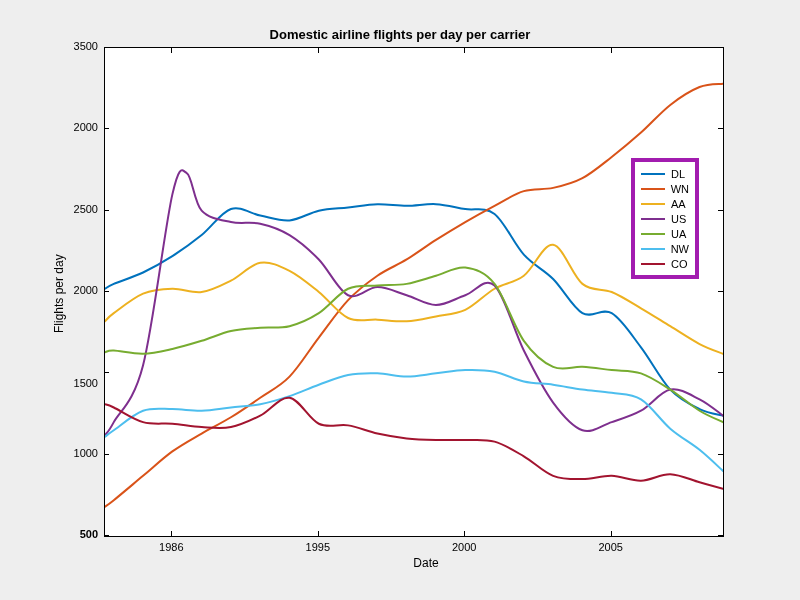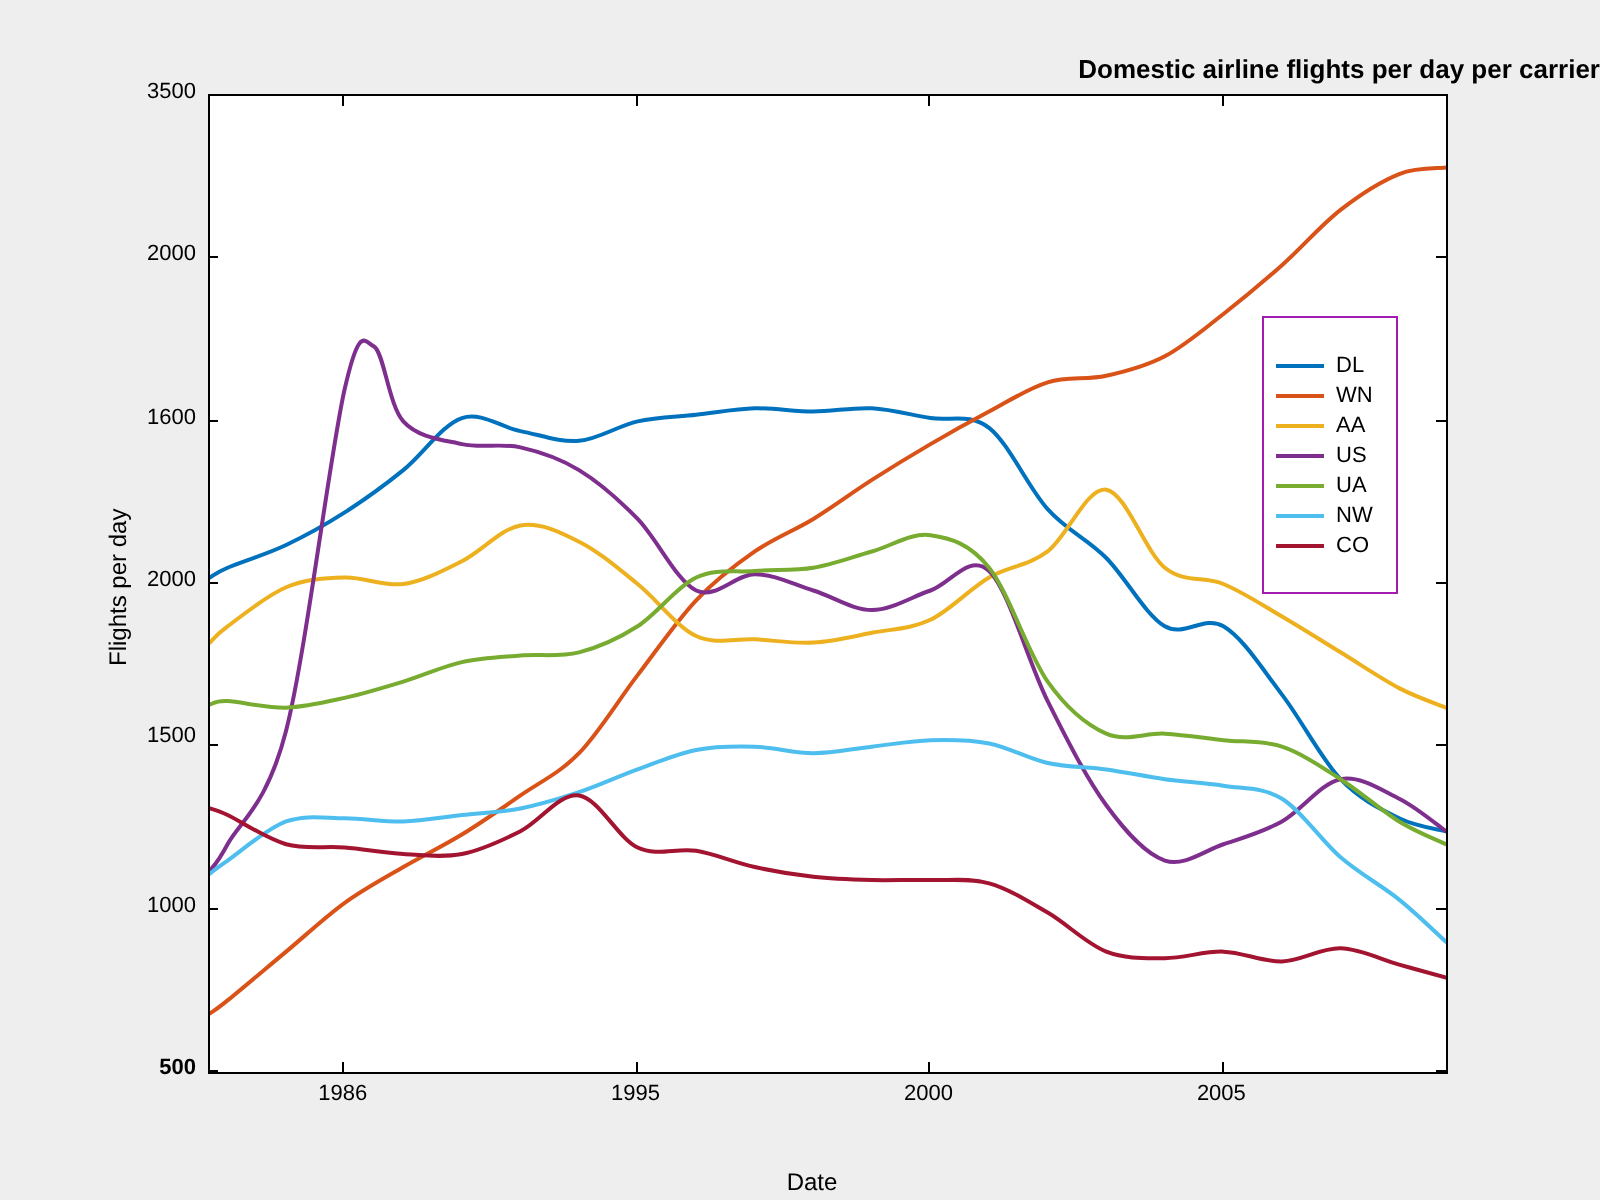--- a/index.html
+++ b/index.html
@@ -48,23 +48,23 @@
   .tick {
     position: absolute;
     font-size: 11px;
     color: #000;
   }
   .ytick { text-align: right; width: 40px; }
   .xtick { text-align: center; width: 40px; }
   .legend {
     position: absolute;
     background: #fff;
-    border: 1px solid #a21caf;
+    border: 4px solid #a21caf;
     font-size: 11px;
-    padding: 16px 6px;
+    padding: 4px 6px;
     box-sizing: border-box;
   }
   .legend-row {
     display: flex;
     align-items: center;
     height: 15px;
   }
   .legend-swatch {
     width: 24px;
     height: 0;
@@ -86,40 +86,40 @@
       <path d="M 0 240.74666666666664 C 1.4644549763031016 239.9333333333333, 2.4407582938377628 238.57777777777775, 8.78672985781861 235.86666666666665 C 15.132701421799457 233.15555555555554, 28.312796208529598 229.08888888888885, 38.075829383885086 224.47999999999996 C 47.838862559240575 219.87111111111108, 57.60189573459607 214.44888888888886, 67.36492890995156 208.2133333333333 C 77.12796208530705 201.97777777777776, 86.89099526066255 194.92888888888888, 96.65402843601804 187.06666666666666 C 106.41706161137353 179.20444444444445, 116.18009478672903 164.2933333333333, 125.94312796208452 161.03999999999996 C 135.70616113744 157.78666666666663, 145.4691943127955 165.6488888888889, 155.232227488151 167.54666666666668 C 164.9952606635065 169.44444444444446, 174.758293838862 173.24, 184.5213270142175 172.42666666666668 C 194.284360189573 171.61333333333334, 204.04739336492847 164.83555555555557, 213.81042654028397 162.66666666666669 C 223.57345971563947 160.4977777777778, 233.33649289099498 160.4977777777778, 243.09952606635045 159.41333333333336 C 252.86255924170592 158.3288888888889, 262.6255924170614 156.43111111111108, 272.3886255924169 156.15999999999997 C 282.15165876777235 155.88888888888886, 291.9146919431279 157.7866666666667, 301.67772511848335 157.7866666666667 C 311.4407582938388 157.7866666666667, 321.2037914691944 155.61777777777775, 330.9668246445499 156.15999999999997 C 340.72985781990536 156.7022222222222, 350.49289099526084 159.4133333333333, 360.2559241706163 161.03999999999996 C 370.0189573459718 162.66666666666663, 379.7819905213273 158.32888888888886, 389.5450236966828 165.91999999999996 C 399.30805687203826 173.51111111111106, 409.0710900473938 195.74222222222218, 418.83412322274927 206.58666666666664 C 428.59715639810474 217.4311111111111, 438.3601895734603 221.2266666666667, 448.12322274881575 230.98666666666668 C 457.8862559241712 240.74666666666667, 467.6492890995268 259.4533333333333, 477.4123222748823 265.14666666666665 C 487.17535545023776 270.84, 496.93838862559323 259.4533333333333, 506.7014218009487 265.14666666666665 C 516.4644549763042 270.84, 526.2274881516597 286.56444444444446, 535.9905213270152 299.3066666666667 C 545.7535545023708 312.0488888888889, 555.5165876777262 331.2977777777778, 565.2796208530817 341.6 C 575.0426540284373 351.90222222222224, 585.7819905213283 356.78222222222223, 594.5687203791481 361.12 C 603.3554502369678 365.4577777777778, 614.094786729858 366.5422222222222, 618 367.62666666666667" fill="none" stroke="#0072BD" stroke-width="2" stroke-linejoin="round" stroke-linecap="round"></path>
       <path d="M 0 458.72 C 1.4644549763031016 457.6355555555556, 2.4407582938377628 457.3644444444444, 8.78672985781861 452.2133333333333 C 15.132701421799457 447.0622222222222, 28.312796208529598 435.94666666666666, 38.075829383885086 427.81333333333333 C 47.838862559240575 419.68, 57.60189573459607 410.4622222222222, 67.36492890995156 403.4133333333333 C 77.12796208530705 396.3644444444444, 86.89099526066255 391.2133333333333, 96.65402843601804 385.52 C 106.41706161137353 379.82666666666665, 116.18009478672903 375.21777777777777, 125.94312796208452 369.25333333333333 C 135.70616113744 363.2888888888889, 145.4691943127955 356.5111111111111, 155.232227488151 349.73333333333335 C 164.9952606635065 342.9555555555556, 174.758293838862 338.6177777777778, 184.5213270142175 328.5866666666667 C 194.284360189573 318.5555555555556, 204.04739336492847 302.28888888888883, 213.81042654028397 289.5466666666666 C 223.57345971563947 276.8044444444444, 233.33649289099498 262.43555555555554, 243.09952606635045 252.13333333333333 C 252.86255924170592 241.8311111111111, 262.6255924170614 234.51111111111112, 272.3886255924169 227.73333333333335 C 282.15165876777235 220.95555555555558, 291.9146919431279 217.43111111111114, 301.67772511848335 211.4666666666667 C 311.4407582938388 205.50222222222226, 321.2037914691944 198.1822222222222, 330.9668246445499 191.94666666666666 C 340.72985781990536 185.7111111111111, 350.49289099526084 179.74666666666667, 360.2559241706163 174.05333333333334 C 370.0189573459718 168.36, 379.7819905213273 162.9377777777778, 389.5450236966828 157.7866666666667 C 399.30805687203826 152.63555555555558, 409.0710900473938 146.12888888888887, 418.83412322274927 143.14666666666665 C 428.59715639810474 140.16444444444443, 438.3601895734603 142.0622222222222, 448.12322274881575 139.89333333333332 C 457.8862559241712 137.72444444444443, 467.6492890995268 135.2844444444445, 477.4123222748823 130.13333333333338 C 487.17535545023776 124.98222222222228, 496.93838862559323 116.5777777777778, 506.7014218009487 108.98666666666668 C 516.4644549763042 101.39555555555556, 526.2274881516597 93.2622222222222, 535.9905213270152 84.58666666666664 C 545.7535545023708 75.91111111111108, 555.5165876777262 64.52444444444446, 565.2796208530817 56.93333333333334 C 575.0426540284373 49.342222222222226, 585.7819905213283 42.564444444444405, 594.5687203791481 39.039999999999964 C 603.3554502369678 35.51555555555552, 614.094786729858 36.328888888888905, 618 35.78666666666669" fill="none" stroke="#D95319" stroke-width="2" stroke-linejoin="round" stroke-linecap="round"></path>
       <path d="M 0 273.28 C 1.4644549763031016 271.9244444444444, 2.4407582938377628 269.75555555555553, 8.78672985781861 265.14666666666665 C 15.132701421799457 260.53777777777776, 28.312796208529598 249.69333333333333, 38.075829383885086 245.62666666666667 C 47.838862559240575 241.56, 57.60189573459607 241.01777777777775, 67.36492890995156 240.74666666666664 C 77.12796208530705 240.47555555555553, 86.89099526066255 245.35555555555555, 96.65402843601804 244 C 106.41706161137353 242.64444444444445, 116.18009478672903 237.49333333333334, 125.94312796208452 232.61333333333334 C 135.70616113744 227.73333333333335, 145.4691943127955 216.34666666666664, 155.232227488151 214.71999999999997 C 164.9952606635065 213.0933333333333, 174.758293838862 217.97333333333336, 184.5213270142175 222.85333333333335 C 194.284360189573 227.73333333333335, 204.04739336492847 236.13777777777779, 213.81042654028397 244 C 223.57345971563947 251.86222222222221, 233.33649289099498 265.41777777777776, 243.09952606635045 270.02666666666664 C 252.86255924170592 274.6355555555555, 262.6255924170614 271.1111111111111, 272.3886255924169 271.6533333333333 C 282.15165876777235 272.19555555555553, 291.9146919431279 273.8222222222222, 301.67772511848335 273.28 C 311.4407582938388 272.73777777777775, 321.2037914691944 270.29777777777775, 330.9668246445499 268.4 C 340.72985781990536 266.5022222222222, 350.49289099526084 266.5022222222222, 360.2559241706163 261.8933333333333 C 370.0189573459718 257.28444444444443, 379.7819905213273 246.43999999999997, 389.5450236966828 240.74666666666664 C 399.30805687203826 235.0533333333333, 409.0710900473938 235.05333333333334, 418.83412322274927 227.73333333333335 C 428.59715639810474 220.41333333333336, 438.3601895734603 195.4711111111111, 448.12322274881575 196.82666666666665 C 457.8862559241712 198.1822222222222, 467.6492890995268 228.00444444444443, 477.4123222748823 235.86666666666665 C 487.17535545023776 243.72888888888886, 496.93838862559323 239.93333333333334, 506.7014218009487 244 C 516.4644549763042 248.06666666666666, 526.2274881516597 254.57333333333332, 535.9905213270152 260.26666666666665 C 545.7535545023708 265.96, 555.5165876777262 272.19555555555553, 565.2796208530817 278.15999999999997 C 575.0426540284373 284.1244444444444, 585.7819905213283 291.44444444444446, 594.5687203791481 296.05333333333334 C 603.3554502369678 300.6622222222222, 614.094786729858 304.18666666666667, 618 305.81333333333333" fill="none" stroke="#EDB120" stroke-width="2" stroke-linejoin="round" stroke-linecap="round"></path>
       <path d="M 0 387.14666666666665 C 1.4644549763031016 384.97777777777776, 2.4407582938377628 385.7911111111111, 8.78672985781861 374.1333333333333 C 15.132701421799457 362.47555555555556, 28.312796208529598 355.15555555555557, 38.075829383885086 317.20000000000005 C 47.838862559240575 279.2444444444445, 60.04265402843494 178.39111111111114, 67.36492890995156 146.40000000000003 C 74.68720379146818 114.40888888888891, 77.12796208530706 122.54222222222222, 82.00947867298481 125.25333333333333 C 86.89099526066256 127.96444444444444, 89.33175355450142 154.53333333333336, 96.65402843601804 162.66666666666669 C 103.97630331753466 170.8, 116.18009478672903 171.88444444444445, 125.94312796208452 174.05333333333334 C 135.70616113744 176.22222222222223, 145.4691943127955 173.51111111111112, 155.232227488151 175.68 C 164.9952606635065 177.8488888888889, 174.758293838862 181.10222222222222, 184.5213270142175 187.06666666666666 C 194.284360189573 193.0311111111111, 204.04739336492847 201.4355555555556, 213.81042654028397 211.4666666666667 C 223.57345971563947 221.4977777777778, 233.33649289099498 242.64444444444445, 243.09952606635045 247.25333333333333 C 252.86255924170592 251.86222222222221, 262.6255924170614 239.12, 272.3886255924169 239.12 C 282.15165876777235 239.12, 291.9146919431279 244.2711111111111, 301.67772511848335 247.25333333333333 C 311.4407582938388 250.23555555555555, 321.2037914691944 257.0133333333333, 330.9668246445499 257.0133333333333 C 340.72985781990536 257.0133333333333, 350.49289099526084 250.50666666666666, 360.2559241706163 247.25333333333333 C 370.0189573459718 244, 379.7819905213273 228.27555555555557, 389.5450236966828 237.49333333333334 C 399.30805687203826 246.7111111111111, 409.0710900473938 283.04, 418.83412322274927 302.56 C 428.59715639810474 322.08, 438.3601895734603 341.3288888888889, 448.12322274881575 354.61333333333334 C 457.8862559241712 367.8977777777778, 467.6492890995268 379.0133333333333, 477.4123222748823 382.26666666666665 C 487.17535545023776 385.52, 496.93838862559323 377.38666666666666, 506.7014218009487 374.1333333333333 C 516.4644549763042 370.88, 526.2274881516597 368.1688888888889, 535.9905213270152 362.74666666666667 C 545.7535545023708 357.32444444444445, 555.5165876777262 343.4977777777778, 565.2796208530817 341.6 C 575.0426540284373 339.70222222222225, 585.7819905213283 347.02222222222224, 594.5687203791481 351.36 C 603.3554502369678 355.6977777777778, 614.094786729858 364.91555555555556, 618 367.62666666666667" fill="none" stroke="#7E2F8E" stroke-width="2" stroke-linejoin="round" stroke-linecap="round"></path>
       <path d="M 0 304.18666666666667 C 1.4644549763031016 303.91555555555556, 2.4407582938377628 302.2888888888889, 8.78672985781861 302.56 C 15.132701421799457 302.8311111111111, 28.312796208529598 306.08444444444444, 38.075829383885086 305.81333333333333 C 47.838862559240575 305.5422222222222, 57.60189573459607 303.10222222222217, 67.36492890995156 300.9333333333333 C 77.12796208530705 298.7644444444444, 86.89099526066255 295.7822222222222, 96.65402843601804 292.79999999999995 C 106.41706161137353 289.81777777777774, 116.18009478672903 285.2088888888889, 125.94312796208452 283.04 C 135.70616113744 280.87111111111113, 145.4691943127955 280.59999999999997, 155.232227488151 279.78666666666663 C 164.9952606635065 278.9733333333333, 174.758293838862 280.59999999999997, 184.5213270142175 278.15999999999997 C 194.284360189573 275.71999999999997, 204.04739336492847 271.3822222222222, 213.81042654028397 265.14666666666665 C 223.57345971563947 258.9111111111111, 233.33649289099498 245.35555555555553, 243.09952606635045 240.74666666666664 C 252.86255924170592 236.13777777777776, 262.6255924170614 238.30666666666667, 272.3886255924169 237.49333333333334 C 282.15165876777235 236.68, 291.9146919431279 237.4933333333333, 301.67772511848335 235.86666666666665 C 311.4407582938388 234.23999999999998, 321.2037914691944 230.44444444444446, 330.9668246445499 227.73333333333335 C 340.72985781990536 225.02222222222224, 350.49289099526084 218.2444444444444, 360.2559241706163 219.59999999999997 C 370.0189573459718 220.95555555555552, 379.7819905213273 223.66666666666666, 389.5450236966828 235.86666666666665 C 399.30805687203826 248.06666666666663, 409.0710900473938 278.9733333333333, 418.83412322274927 292.79999999999995 C 428.59715639810474 306.6266666666666, 438.3601895734603 314.4888888888889, 448.12322274881575 318.82666666666665 C 457.8862559241712 323.1644444444444, 467.6492890995268 318.28444444444443, 477.4123222748823 318.82666666666665 C 487.17535545023776 319.3688888888889, 496.93838862559323 320.99555555555554, 506.7014218009487 322.08 C 516.4644549763042 323.1644444444444, 526.2274881516597 322.08000000000004, 535.9905213270152 325.33333333333337 C 545.7535545023708 328.5866666666667, 555.5165876777262 335.3644444444445, 565.2796208530817 341.6 C 575.0426540284373 347.8355555555556, 585.7819905213283 357.32444444444445, 594.5687203791481 362.74666666666667 C 603.3554502369678 368.1688888888889, 614.094786729858 372.23555555555555, 618 374.1333333333333" fill="none" stroke="#77AC30" stroke-width="2" stroke-linejoin="round" stroke-linecap="round"></path>
       <path d="M 0 388.7733333333333 C 1.4644549763031016 387.68888888888887, 2.4407582938377628 386.6044444444444, 8.78672985781861 382.26666666666665 C 15.132701421799457 377.9288888888889, 28.312796208529598 366.2711111111111, 38.075829383885086 362.74666666666667 C 47.838862559240575 359.22222222222223, 57.60189573459607 361.12, 67.36492890995156 361.12 C 77.12796208530705 361.12, 86.89099526066255 363.0177777777778, 96.65402843601804 362.74666666666667 C 106.41706161137353 362.47555555555556, 116.18009478672903 360.5777777777778, 125.94312796208452 359.49333333333334 C 135.70616113744 358.4088888888889, 145.4691943127955 358.1377777777778, 155.232227488151 356.24 C 164.9952606635065 354.34222222222223, 174.758293838862 351.36, 184.5213270142175 348.1066666666667 C 194.284360189573 344.85333333333335, 204.04739336492847 340.24444444444447, 213.81042654028397 336.72 C 223.57345971563947 333.1955555555556, 233.33649289099498 328.85777777777776, 243.09952606635045 326.96 C 252.86255924170592 325.0622222222222, 262.6255924170614 325.06222222222226, 272.3886255924169 325.33333333333337 C 282.15165876777235 325.6044444444445, 291.9146919431279 328.5866666666667, 301.67772511848335 328.5866666666667 C 311.4407582938388 328.5866666666667, 321.2037914691944 326.4177777777778, 330.9668246445499 325.33333333333337 C 340.72985781990536 324.2488888888889, 350.49289099526084 322.3511111111111, 360.2559241706163 322.08 C 370.0189573459718 321.8088888888889, 379.7819905213273 321.80888888888893, 389.5450236966828 323.7066666666667 C 399.30805687203826 325.6044444444445, 409.0710900473938 331.2977777777778, 418.83412322274927 333.4666666666667 C 428.59715639810474 335.6355555555556, 438.3601895734603 335.3644444444445, 448.12322274881575 336.72 C 457.8862559241712 338.0755555555556, 467.6492890995268 340.24444444444447, 477.4123222748823 341.6 C 487.17535545023776 342.9555555555556, 496.93838862559323 343.2266666666667, 506.7014218009487 344.85333333333335 C 516.4644549763042 346.48, 526.2274881516597 345.3955555555556, 535.9905213270152 351.36 C 545.7535545023708 357.32444444444445, 555.5165876777262 372.23555555555555, 565.2796208530817 380.64 C 575.0426540284373 389.0444444444444, 585.7819905213283 394.73777777777775, 594.5687203791481 401.78666666666663 C 603.3554502369678 408.8355555555555, 614.094786729858 419.4088888888889, 618 422.93333333333334" fill="none" stroke="#4DBEEE" stroke-width="2" stroke-linejoin="round" stroke-linecap="round"></path>
       <path d="M 0 356.24 C 1.4644549763031016 356.78222222222223, 2.4407582938377628 356.5111111111111, 8.78672985781861 359.49333333333334 C 15.132701421799457 362.47555555555556, 28.312796208529598 371.4222222222222, 38.075829383885086 374.1333333333333 C 47.838862559240575 376.84444444444443, 57.60189573459607 374.94666666666666, 67.36492890995156 375.76 C 77.12796208530705 376.5733333333333, 86.89099526066255 378.4711111111111, 96.65402843601804 379.0133333333333 C 106.41706161137353 379.55555555555554, 116.18009478672903 380.9111111111111, 125.94312796208452 379.0133333333333 C 135.70616113744 377.11555555555555, 145.4691943127955 372.50666666666666, 155.232227488151 367.62666666666667 C 164.9952606635065 362.74666666666667, 174.758293838862 348.3777777777778, 184.5213270142175 349.73333333333335 C 194.284360189573 351.0888888888889, 204.04739336492847 371.1511111111111, 213.81042654028397 375.76 C 223.57345971563947 380.3688888888889, 233.33649289099498 375.76, 243.09952606635045 377.38666666666666 C 252.86255924170592 379.0133333333333, 262.6255924170614 383.3511111111111, 272.3886255924169 385.52 C 282.15165876777235 387.68888888888887, 291.9146919431279 389.31555555555553, 301.67772511848335 390.4 C 311.4407582938388 391.4844444444444, 321.2037914691944 391.75555555555553, 330.9668246445499 392.02666666666664 C 340.72985781990536 392.29777777777775, 350.49289099526084 391.75555555555553, 360.2559241706163 392.02666666666664 C 370.0189573459718 392.29777777777775, 379.7819905213273 390.9422222222222, 389.5450236966828 393.6533333333333 C 399.30805687203826 396.3644444444444, 409.0710900473938 402.6, 418.83412322274927 408.29333333333335 C 428.59715639810474 413.9866666666667, 438.3601895734603 424.0177777777778, 448.12322274881575 427.81333333333333 C 457.8862559241712 431.6088888888889, 467.6492890995268 431.06666666666666, 477.4123222748823 431.06666666666666 C 487.17535545023776 431.06666666666666, 496.93838862559323 427.5422222222222, 506.7014218009487 427.81333333333333 C 516.4644549763042 428.08444444444444, 526.2274881516597 432.96444444444444, 535.9905213270152 432.6933333333333 C 545.7535545023708 432.4222222222222, 555.5165876777262 425.91555555555556, 565.2796208530817 426.18666666666667 C 575.0426540284373 426.4577777777778, 585.7819905213283 431.88, 594.5687203791481 434.32 C 603.3554502369678 436.76, 614.094786729858 439.7422222222222, 618 440.82666666666665" fill="none" stroke="#A2142F" stroke-width="2" stroke-linejoin="round" stroke-linecap="round"></path>
     </svg>
 </div>
 
-<div class="title" style="top:27px;text-align:right;">Domestic airline flights per day per carrier</div>
+<div class="title" style="top:27px;">Domestic airline flights per day per carrier</div>
 
 <div class="ylabel" style="left:52px; top:333px;">Flights per day</div>
 
-<div class="xlabel" style="left:96px; top:556px; width:620px;margin-top:28px;">Date</div>
+<div class="xlabel" style="left:116px; top:556px; width:620px;">Date</div>
 
 <div id="yticks">
     <div class="tick ytick" style="left: 58px; top: 528px; font-weight: bold;">500</div>
     <div class="tickmark" style="left: 104px; top: 535px; width: 5px; height: 1px;"></div>
     <div class="tickmark" style="left: 718px; top: 535px; width: 5px; height: 1px;"></div>
     <div class="tick ytick" style="left: 58px; top: 446.667px;">1000</div>
     <div class="tickmark" style="left: 104px; top: 453.667px; width: 5px; height: 1px;"></div>
     <div class="tickmark" style="left: 718px; top: 453.667px; width: 5px; height: 1px;"></div>
-    <div class="tick ytick" style="left: 58px; top: 362px;">1500</div>
+    <div class="tick ytick" style="left: 58px; top: 377px;">1500</div>
     <div class="tickmark" style="left: 104px; top: 372.333px; width: 5px; height: 1px;"></div>
     <div class="tickmark" style="left: 718px; top: 372.333px; width: 5px; height: 1px;"></div>
     <div class="tick ytick" style="left: 58px; top: 284px;">2000</div>
     <div class="tickmark" style="left: 104px; top: 291px; width: 5px; height: 1px;"></div>
     <div class="tickmark" style="left: 718px; top: 291px; width: 5px; height: 1px;"></div>
-    <div class="tick ytick" style="left: 58px; top: 202.667px;">1600</div>
+    <div class="tick ytick" style="left: 58px; top: 202.667px;">2500</div>
     <div class="tickmark" style="left: 104px; top: 209.667px; width: 5px; height: 1px;"></div>
     <div class="tickmark" style="left: 718px; top: 209.667px; width: 5px; height: 1px;"></div>
     <div class="tick ytick" style="left: 58px; top: 121.333px;">2000</div>
     <div class="tickmark" style="left: 104px; top: 128.333px; width: 5px; height: 1px;"></div>
     <div class="tickmark" style="left: 718px; top: 128.333px; width: 5px; height: 1px;"></div>
     <div class="tick ytick" style="left: 58px; top: 40px;">3500</div>
     <div class="tickmark" style="left: 104px; top: 47px; width: 5px; height: 1px;"></div>
     <div class="tickmark" style="left: 718px; top: 47px; width: 5px; height: 1px;"></div>
   </div>
 

